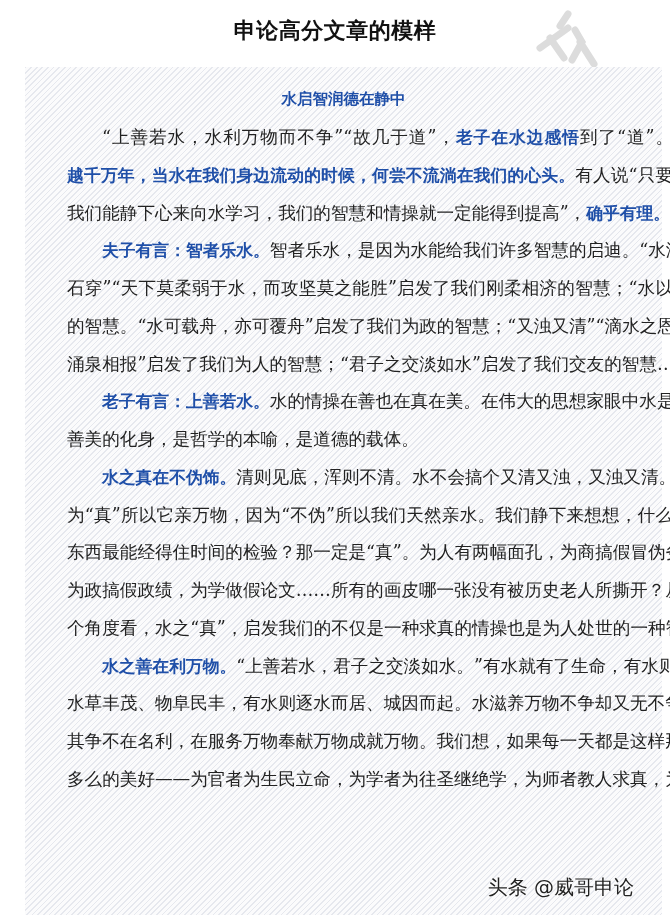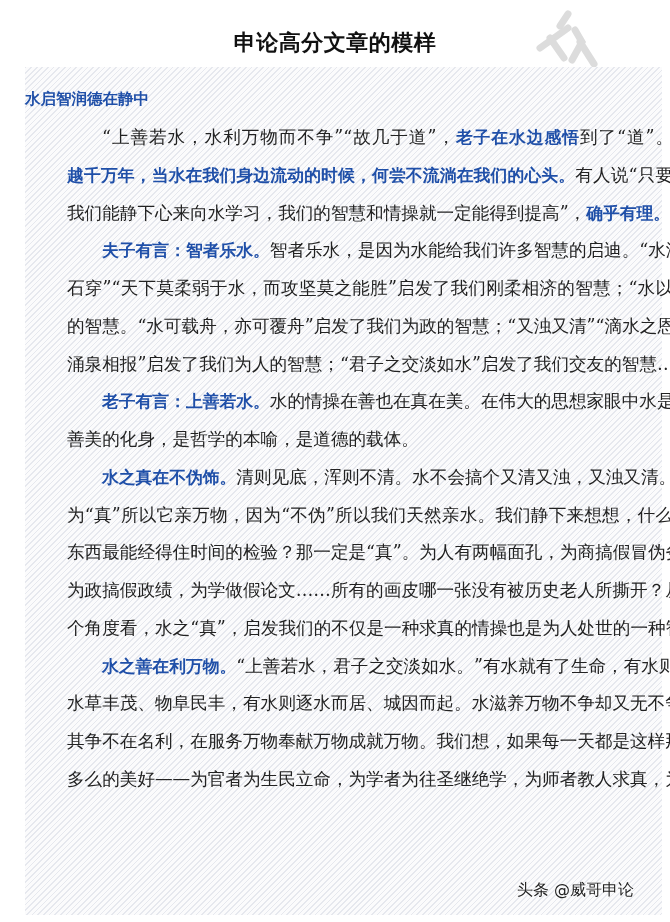--- a/index.html
+++ b/index.html
@@ -2,35 +2,35 @@
 <html><head>
 <meta charset="utf-8">
 <style>
   html, body { margin: 0; padding: 0; }
   body {
     width: 670px; height: 922px; overflow: hidden; position: relative;
     background: #ffffff;
     font-family: "DejaVu Serif", "Liberation Serif", serif;
   }
   .page-title {
-    position: absolute; left: 0; top: 28px; width: 670px;
+    position: absolute; left: 0; top: 16px; width: 670px;
     text-align: center; font-family: "DejaVu Sans", "Liberation Sans", sans-serif;
     font-weight: bold; font-size: 22px; color: #111; letter-spacing: 0.5px;
   }
   .watermark {
     position: absolute; left: 520px; top: 8px; width: 90px; height: 60px;
   }
   .panel {
     position: absolute; left: 25px; top: 67px; width: 637px; height: 848px;
     background-color: #fbfbfc;
     background-image: repeating-linear-gradient(135deg,
       #e6e8ee 0px, #e6e8ee 1.2px, transparent 1.2px, transparent 4px);
   }
   .article-title {
-    position: absolute; left: 0; top: 22px; width: 637px; text-align: left;
+    position: absolute; left: 0; top: 22px; width: 637px; text-align: center;
     font-family: "DejaVu Sans", "Liberation Sans", sans-serif;
     font-weight: bold; font-size: 15.5px; color: #1f4fa8;
   }
   .body-text {
     position: absolute; left: 17px; top: 52px; width: 606px;
     font-size: 17.6px; line-height: 37.75px; color: #222; margin-left: 25px;
   }
   .line {
     display: block; height: 37.75px; white-space: nowrap;
     text-align: justify; text-align-last: justify;
@@ -39,21 +39,21 @@
   .line.indent { padding-left: 35px; }
   .line.last { text-align-last: left; }
   .hl {
     color: #1f4fa8; font-weight: bold;
     font-family: "DejaVu Sans", "Liberation Sans", sans-serif;
     font-size: 16.8px;
   }
   .source-badge {
     position: absolute; right: 28px; bottom: 14px;
     font-family: "DejaVu Sans", "Liberation Sans", sans-serif;
-    font-size: 16px; color: #222;
+    font-size: 20px; color: #222;
     text-shadow: 0 0 2px #fff, 0 0 3px #fff;
   }
 </style>
 </head>
 <body>
 
 <div class="page-title">申论高分文章的模样</div>
 
 <svg class="watermark" viewBox="0 0 90 60">
   <g fill="none" stroke="#dcdcdc" stroke-width="7" stroke-linecap="round">

